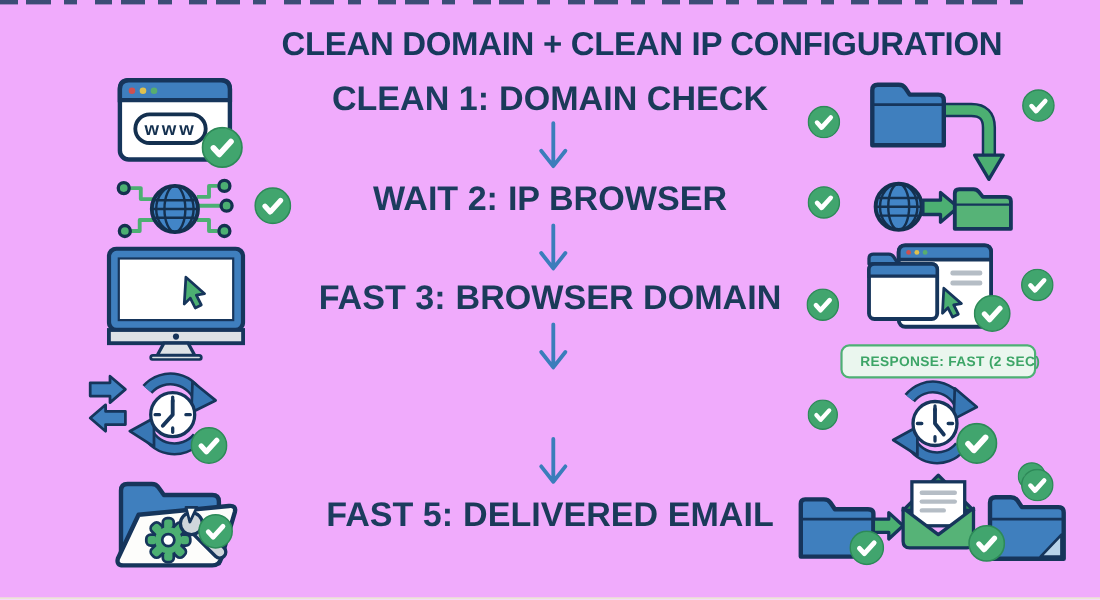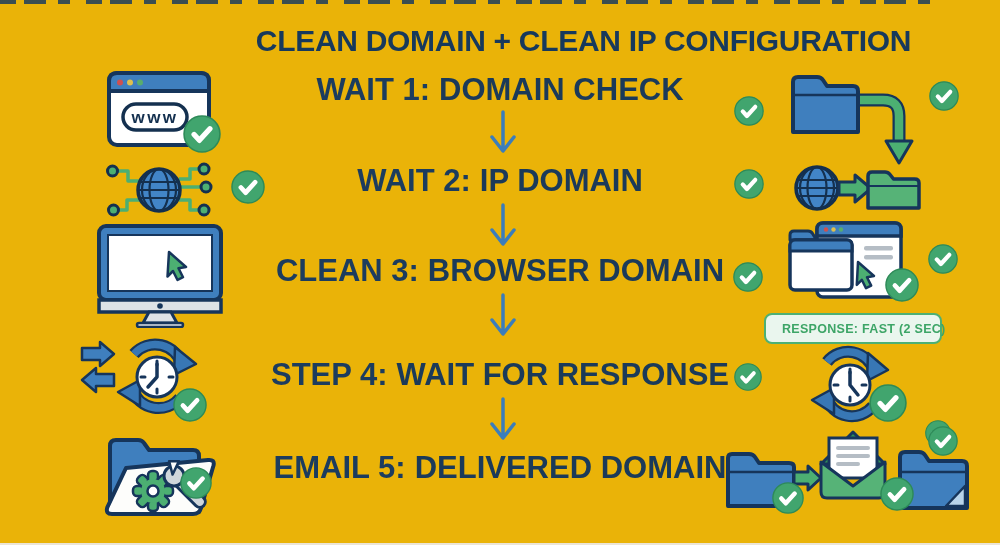--- a/index.html
+++ b/index.html
@@ -1,18 +1,18 @@
 <!DOCTYPE html>
 <html><head>
 <meta charset="utf-8">
 <style>
   html,body{margin:0;padding:0;background:#fff;}
   .stage{
     position:relative;width:1000px;height:545px;overflow:hidden;
-    background:#eab308;font-family:"Liberation Sans",sans-serif;
+    background:#f0abfc;font-family:"Liberation Sans",sans-serif;
   }
   
   .top-crop{
     position:absolute;left:0;top:0;width:932px;height:4px;
     background:repeating-linear-gradient(90deg,
       #1c3c5e 0 16px,transparent 16px 24px,
       #1c3c5e 24px 46px,transparent 46px 58px,
       #1c3c5e 58px 70px,transparent 70px 86px);
     opacity:.85;
   }
@@ -47,33 +47,30 @@
 </head>
 <body>
 
 <div class="stage">
 
   <div class="top-crop"></div>
 
   <div class="title">CLEAN DOMAIN + CLEAN IP CONFIGURATION</div>
 
   <div class="step s1">
-    <span class="lbl">WAIT 1:</span><span class="nm">DOMAIN CHECK</span>
+    <span class="lbl">CLEAN 1:</span><span class="nm">DOMAIN CHECK</span>
   </div>
   <div class="step s2">
-    <span class="lbl">WAIT 2:</span><span class="nm">IP DOMAIN</span>
+    <span class="lbl">WAIT 2:</span><span class="nm">IP BROWSER</span>
   </div>
   <div class="step s3">
-    <span class="lbl">CLEAN 3:</span><span class="nm">BROWSER DOMAIN</span>
-  </div>
-  <div class="step s4">
-    <span class="lbl">STEP 4:</span><span class="nm">WAIT FOR RESPONSE</span>
+    <span class="lbl">FAST 3:</span><span class="nm">BROWSER DOMAIN</span>
   </div>
   <div class="step s5">
-    <span class="lbl">EMAIL 5:</span><span class="nm">DELIVERED DOMAIN</span>
+    <span class="lbl">FAST 5:</span><span class="nm">DELIVERED EMAIL</span>
   </div>
 
   <svg class="varrow a1" viewBox="0 0 30 50">
       <path d="M15,2 V38 M4,27 L15,41 L26,27" fill="none" stroke="#3b7dbb" stroke-width="3.5" stroke-linecap="round" stroke-linejoin="round"></path>
     </svg>
   <svg class="varrow a2" viewBox="0 0 30 50">
       <path d="M15,2 V38 M4,27 L15,41 L26,27" fill="none" stroke="#3b7dbb" stroke-width="3.5" stroke-linecap="round" stroke-linejoin="round"></path>
     </svg>
   <svg class="varrow a3" viewBox="0 0 30 50">
       <path d="M15,2 V38 M4,27 L15,41 L26,27" fill="none" stroke="#3b7dbb" stroke-width="3.5" stroke-linecap="round" stroke-linejoin="round"></path>

